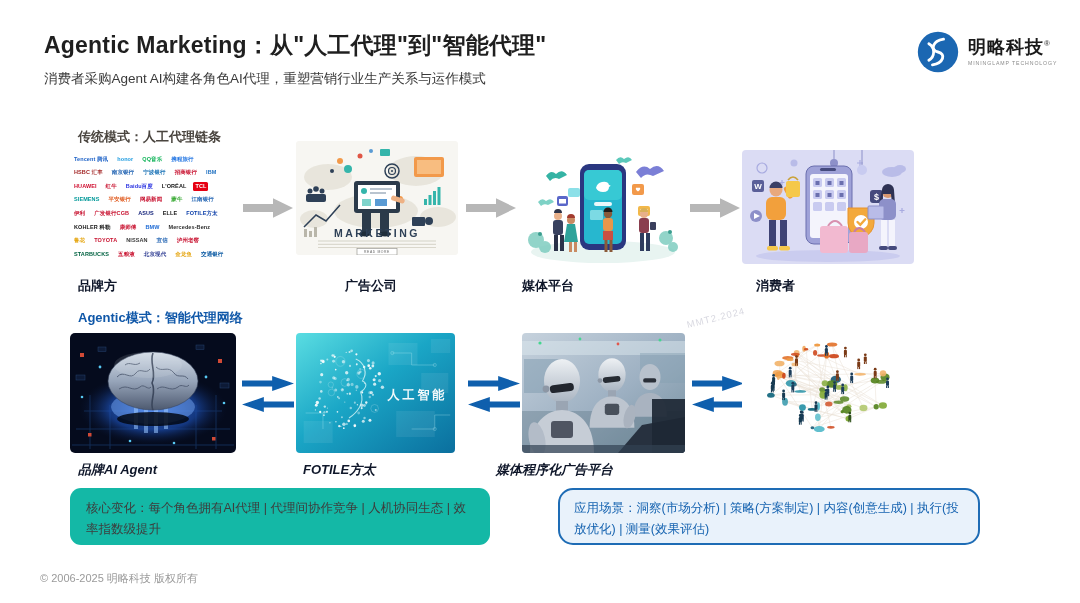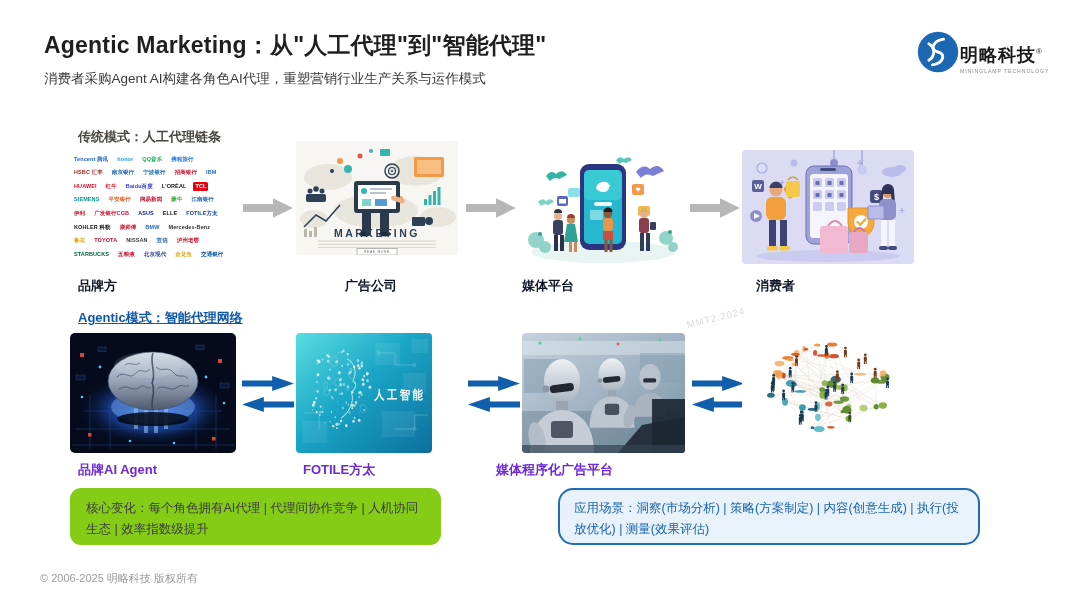--- a/index.html
+++ b/index.html
@@ -4,44 +4,44 @@
 <style>
   * { margin:0; padding:0; box-sizing:border-box; }
   html,body { width:1080px; height:603px; }
   body {
     position:relative; background:#ffffff; overflow:hidden;
     font-family:"Liberation Sans","DejaVu Sans",sans-serif; color:#222;
   }
   .abs { position:absolute; }
   .page-title { left:44px; top:30px; font-size:23px; font-weight:bold; color:#1f1f1f; letter-spacing:.2px; }
   .page-subtitle { left:44px; top:70px; font-size:13.5px; color:#3a3a3a; }
-  .brandmark { left:916px; top:30px; display:flex; align-items:flex-end; gap:0; }
+  .brandmark { left:916px; top:30px; display:flex; align-items:center; gap:8px; }
   .brandmark svg { width:44px; height:44px; display:block; }
   .brandmark .nm { font-size:18px; font-weight:bold; color:#1a1a1a; letter-spacing:1px; line-height:1.1; }
   .brandmark .rg { font-size:8px; vertical-align:super; color:#555; }
   .brandmark .tg { font-size:5.2px; color:#8a8a8a; letter-spacing:.9px; margin-top:2px; }
   .sec-head { font-size:13px; font-weight:bold; }
   .sec-head.trad { left:78px; top:128px; color:#4a453f; }
-  .sec-head.agentic { left:78px; top:309px; color:#0f57a8;text-decoration:underline; }
+  .sec-head.agentic { left:78px; top:309px; color:#0f57a8; }
   .cap { font-size:13px; font-weight:bold; color:#0f172a; }
-  .cap.blue { color:#6d28d9; }
+  .cap.blue { color:#0f172a;font-style:italic; }
   .card { position:absolute; overflow:hidden; border-radius:3px; }
   .card svg { display:block; width:100%; height:100%; }
   .brand-wall { width:100%; height:100%; background:#fff; display:flex; flex-wrap:wrap;
     align-content:space-between; gap:3px 5px; padding:5px 4px; }
   .chip { font-size:5.5px; font-weight:bold; line-height:1; white-space:nowrap;
     padding:1.5px 2px; border-radius:1.5px; letter-spacing:.1px; }
   .garrow { width:50px; height:22px; background:#b7b7b7;
     clip-path:polygon(0 32%,60% 32%,60% 6%,100% 50%,60% 94%,60% 68%,0 68%); }
   .darrow { width:52px; display:flex; flex-direction:column; gap:6px; }
   .darrow .ar { height:15px; background:#0f5fad;
     clip-path:polygon(0 30%,58% 30%,58% 0,100% 50%,58% 100%,58% 70%,0 70%); }
   .darrow .ar.left { transform:scaleX(-1); }
   .note { border-radius:11px; padding:10px 16px; font-size:12.5px; line-height:1.65; }
-  .note.gray { left:70px; top:488px; width:371px; height:57px; background:#84cc16; color:#3d3d3d; }
+  .note.gray { left:70px; top:488px; width:420px; height:57px; background:#14b8a6; color:#3d3d3d; }
   .note.blue { left:558px; top:488px; width:422px; height:57px; background:#e9f2fb;
     border:2px solid #1e6cb5; border-radius:15px; color:#1663b0; padding:8px 14px; }
   .footer { left:40px; top:571px; font-size:11px; color:#9a9a9a; }
   .watermark { left:686px; top:312px; font-size:9.5px; color:#a9a9bb; opacity:.45;
     transform:rotate(-14deg); letter-spacing:1px; }
 </style>
 </head>
 <body>
 
 <div class="abs page-title">Agentic Marketing：从"人工代理"到"智能代理"</div>
@@ -392,21 +392,21 @@
       <rect x="126" y="12" width="8" height="4.5" fill="#0d1a36" stroke="#24406e" stroke-width=".5"></rect>
     </g>
   </svg>
 </div>
 
 <div class="abs darrow" style="left:242px; top:376px;">
   <div class="ar"></div>
   <div class="ar left"></div>
 </div>
 
-<div class="card" style="left:296px; top:333px; width:136px; height:120px; border-radius:4px;">
+<div class="card" style="left:296px; top:333px; width:159px; height:120px; border-radius:4px;">
   <svg viewBox="0 0 165 120" preserveAspectRatio="none">
     <defs>
       <linearGradient id="cirg" x1="0" y1="0" x2="1" y2="1">
         <stop offset="0" stop-color="#5adde2"></stop>
           <stop offset=".45" stop-color="#1aa6c6"></stop>
           <stop offset="1" stop-color="#0b6f9e"></stop>
       </linearGradient>
     </defs>
     <rect width="165" height="120" fill="url(#cirg)"></rect>
     <g fill="#ffffff" opacity=".07">

